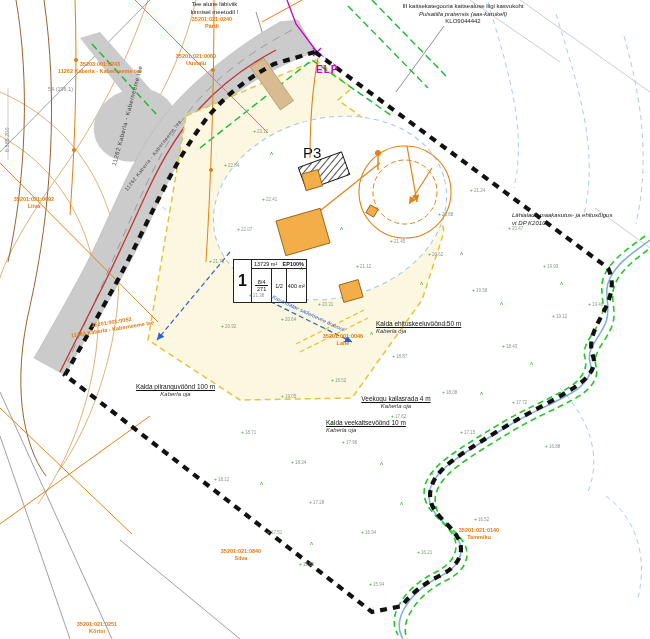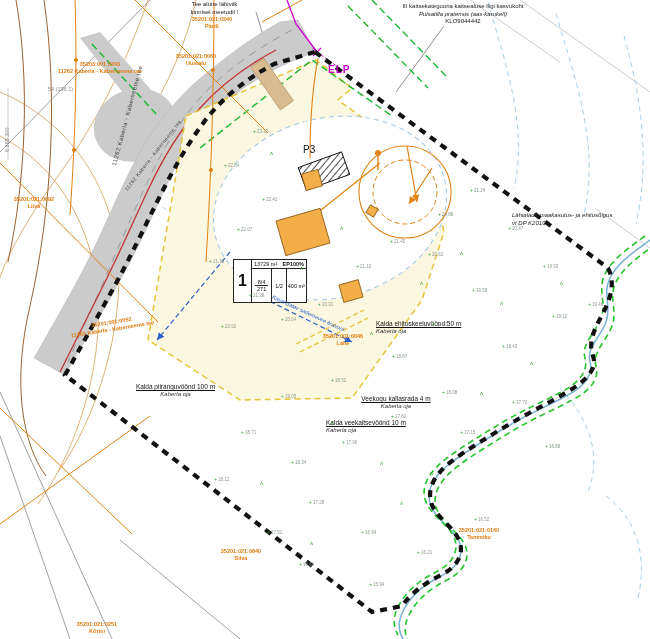--- a/index.html
+++ b/index.html
@@ -8,22 +8,22 @@
   .svg-abs{position:absolute;left:0;top:0;width:650px;height:639px;}
   .lbl{position:absolute;white-space:nowrap;color:#222;line-height:1.25;}
   .lbl span{display:block;}
   .center{text-align:center;}
   .orange{color:#e07c10;font-size:5.5px;font-weight:bold;line-height:1.2;}
   .zone-t{font-size:6.5px;text-decoration:underline;color:#111;}
   .zone-s{font-size:6px;font-style:italic;color:#333;}
   .note{font-size:6px;color:#222;}
   .note .it{font-style:italic;}
   .roadlbl{font-size:6px;color:#444;text-align:center;letter-spacing:0.5px;}
-  .elp{font-size:10px;font-weight:bold;color:#cc00cc;letter-spacing:1px;margin-left:12px;}
-  .p3{font-size:10px;color:#111;}
+  .elp{font-size:10px;font-weight:bold;color:#cc00cc;letter-spacing:1px;}
+  .p3{font-size:15px;color:#111;}
   .gray{color:#8a8a8a;font-size:5.5px;}
   .bluelbl{font-size:5.5px;font-style:italic;color:#2b62c9;text-align:center;}
   .spot{position:absolute;font-size:4.5px;color:#8a9a8a;white-space:nowrap;}
   .spot i{font-style:normal;color:#35a435;font-size:5px;margin-right:1px;}
   .veg{position:absolute;font-size:6px;color:#35a435;}
   
   .plot-box{position:absolute;left:233px;top:259px;width:74px;height:44px;display:flex;
             background:#fff;border:1.2px solid #222;font-size:5.5px;color:#111;box-sizing:border-box;}
   .pnum{width:17px;font-size:16px;font-weight:bold;display:flex;align-items:center;
         justify-content:center;border-right:1px solid #222;}

